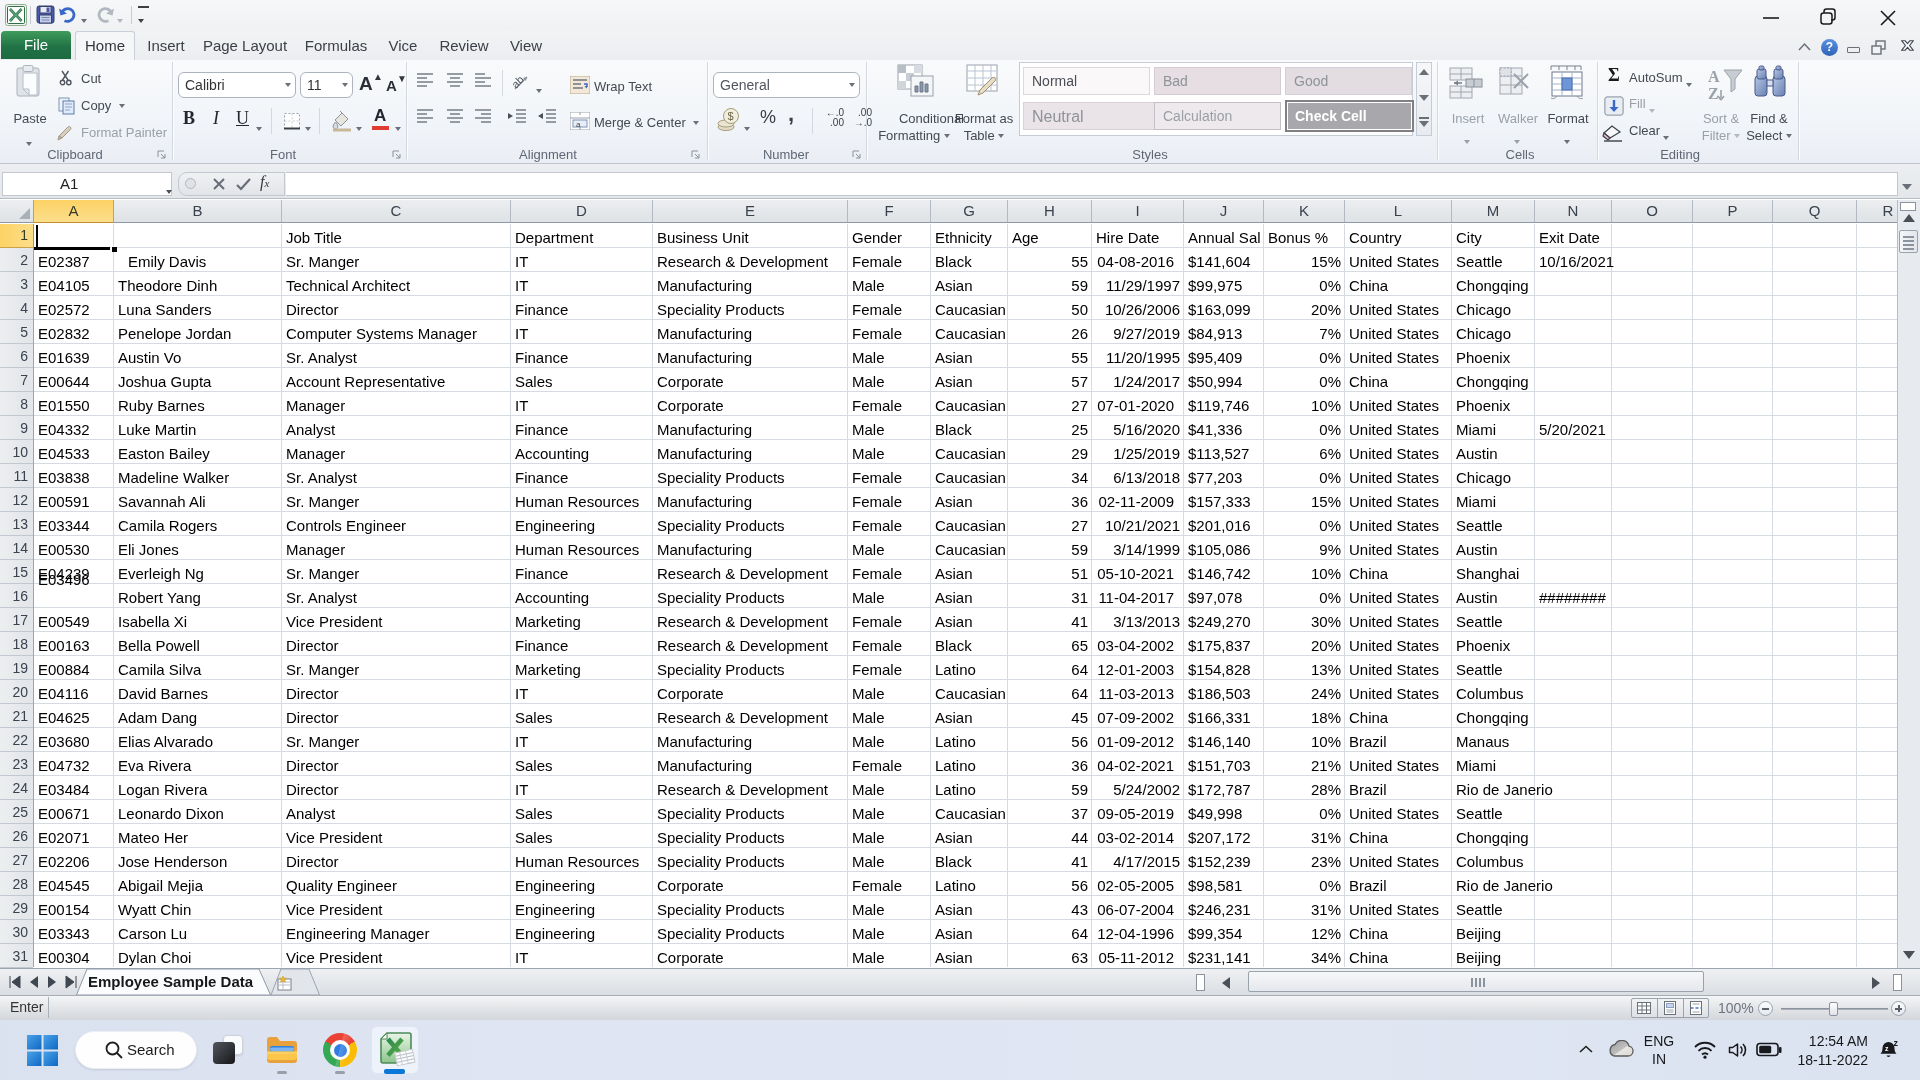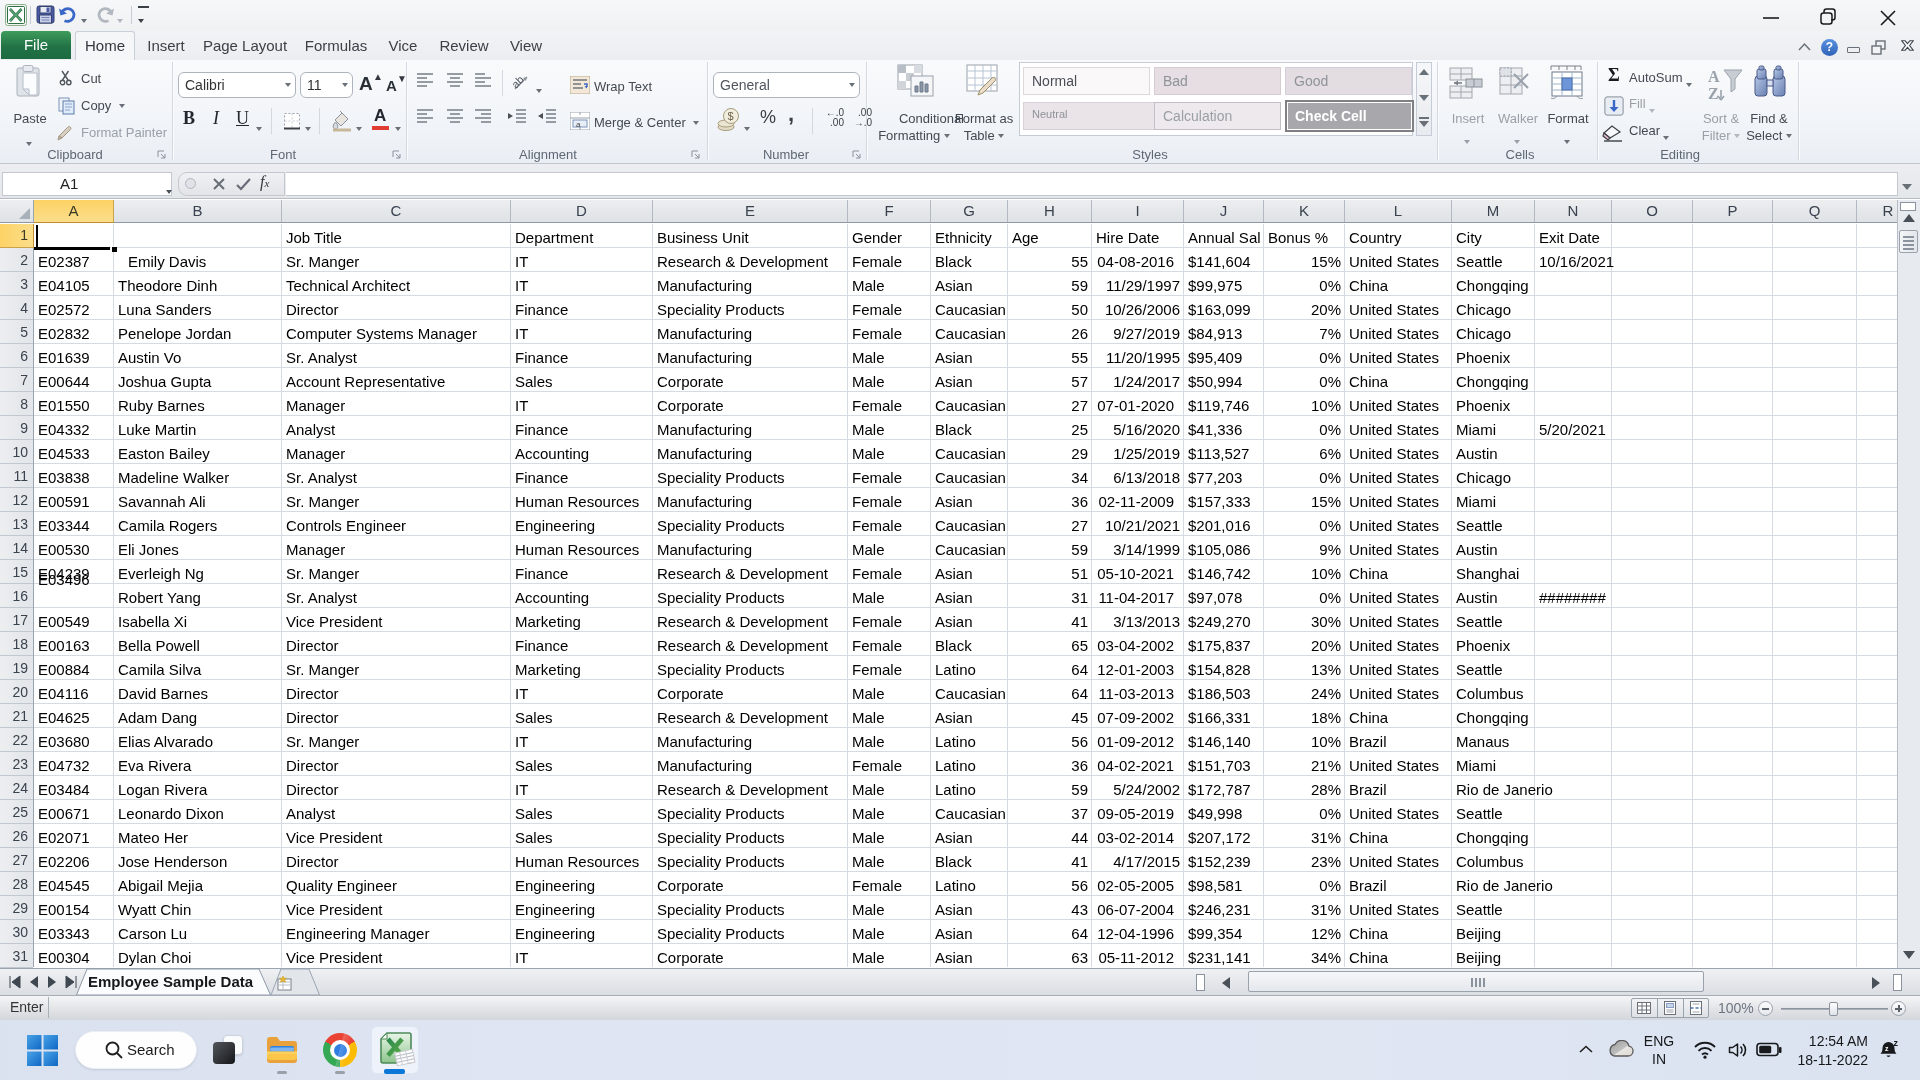--- a/index.html
+++ b/index.html
@@ -283,21 +283,21 @@
 <rect x="1" y="1" width="30" height="26" fill="#fff" stroke="#9aa2ac"></rect>
 <path d="M1 7h30M1 14h30M1 21h30M9 1v26M17 1v26M25 1v26" stroke="#b8c4d4"></path>
 <path d="M14 26l12-12c2-2 5 1 3 3L17 29l-5 2z" fill="#e8ddc8" stroke="#a09068"></path>
 </svg>
 <div class="btxt" style="left:934px;top:111px;width:100px;text-align:center">Format as</div>
 <div class="btxt" style="left:934px;top:128px;width:100px;text-align:center">Table&nbsp;<span class="dda"></span></div>
 <div class="abs" style="left:1019px;top:62px;width:394px;height:74px;background:#fff;border:1px solid #c6ccd6"></div>
 <div class="abs" style="left:1023px;top:67px;width:127px;height:28px;background:#fbf8fa;border:1px solid #ddd8dc;font-size:14px;color:#4a4e55;padding:5px 0 0 8px">Normal</div>
 <div class="abs" style="left:1154px;top:67px;width:127px;height:28px;background:#e6dee3;border:1px solid #d4ccd2;font-size:14px;color:#8e9398;padding:5px 0 0 8px">Bad</div>
 <div class="abs" style="left:1285px;top:67px;width:127px;height:28px;background:#e3dde2;border:1px solid #d4cedb;font-size:14px;color:#8e9398;padding:5px 0 0 8px">Good</div>
-<div class="abs" style="left:1023px;top:102px;width:137px;height:28px;background:#eae3e8;border:1px solid #d8d2d8;font-size:11px;color:#8e9398;padding:5px 0 0 8px">Neutral</div>
+<div class="abs" style="left:1023px;top:102px;width:137px;height:28px;background:#eae3e8;border:1px solid #d8d2d8;font-size:16px;color:#8e9398;padding:5px 0 0 8px">Neutral</div>
 <div class="abs" style="left:1154px;top:102px;width:127px;height:28px;background:#ede9ec;border:1px solid #c4bfc4;font-size:14px;color:#9aa0a5;padding:5px 0 0 8px">Calculation</div>
 <div class="abs" style="left:1285px;top:100px;width:129px;height:32px;background:#a8a8ac;border:2px solid #808084;box-shadow:inset 0 0 0 1px #fff;font-size:14px;color:#fff;padding:6px 0 0 8px;font-weight:bold">Check Cell</div>
 <div class="abs" style="left:1416px;top:62px;width:16px;height:74px;background:linear-gradient(#f6f7f9,#e8ebef);border:1px solid #c6ccd6"></div>
 <div class="abs" style="left:1419px;top:69px;width:0;height:0;border-left:5px solid transparent;border-right:5px solid transparent;border-bottom:6px solid #6a7078"></div>
 <div class="abs" style="left:1419px;top:95px;width:0;height:0;border-left:5px solid transparent;border-right:5px solid transparent;border-top:6px solid #6a7078"></div>
 <div class="abs" style="left:1419px;top:117px;width:10px;height:2px;background:#6a7078"></div>
 <div class="abs" style="left:1419px;top:121px;width:0;height:0;border-left:5px solid transparent;border-right:5px solid transparent;border-top:6px solid #6a7078"></div>
 
 <svg class="abs" style="left:1448px;top:66px" width="38" height="34" viewBox="0 0 38 34">
 <rect x="2" y="2" width="22" height="12" fill="#eceef1" stroke="#a2a8b0"></rect>

